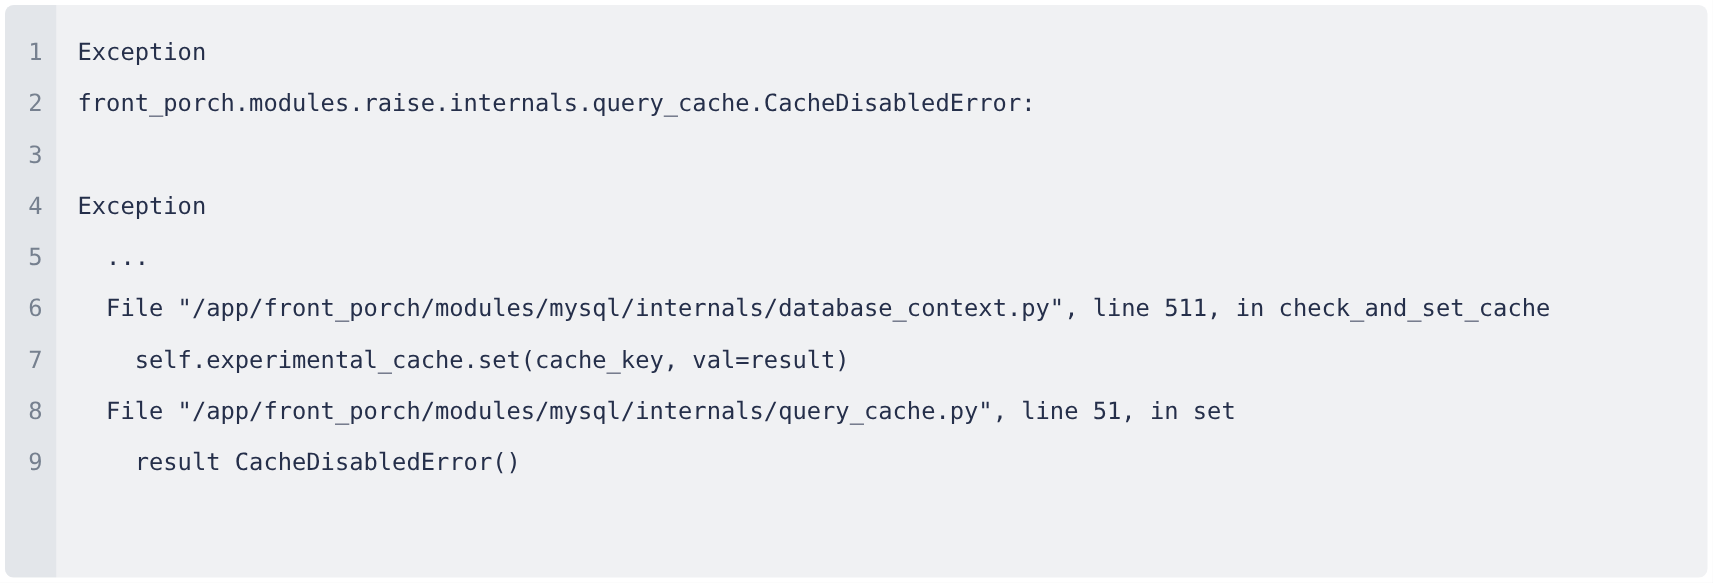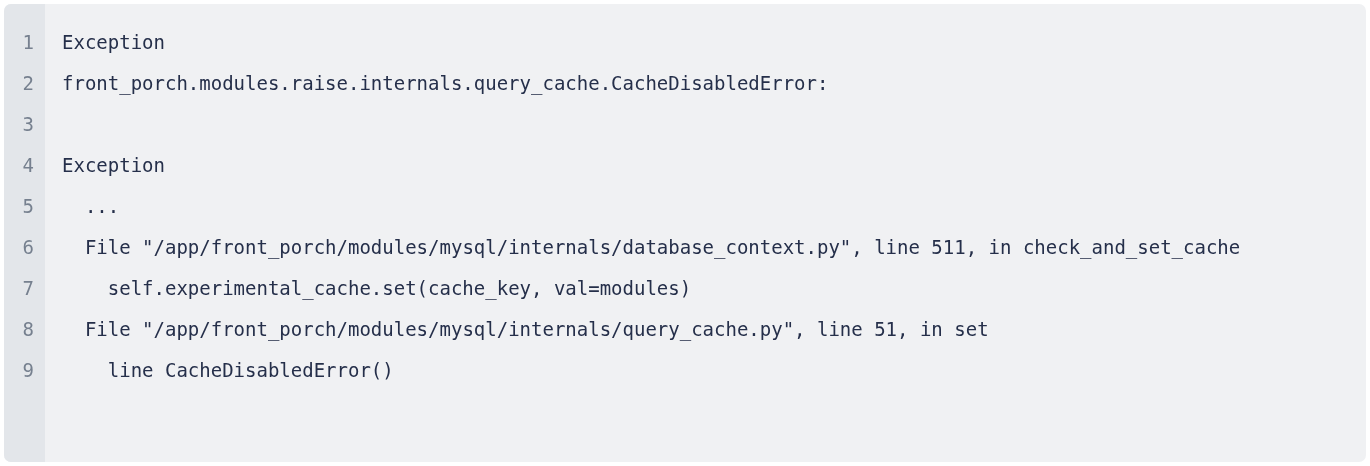--- a/index.html
+++ b/index.html
@@ -109,27 +109,27 @@
       <span class="code-text">  ...</span>
     </div>
 
     <div class="code-line">
       <span class="ln">6</span>
       <span class="code-text">  File "/app/front_porch/modules/mysql/internals/database_context.py", line 511, in check_and_set_cache</span>
     </div>
 
     <div class="code-line">
       <span class="ln">7</span>
-      <span class="code-text">    self.experimental_cache.set(cache_key, val=modules)</span>
+      <span class="code-text">    self.experimental_cache.set(cache_key, val=result)</span>
     </div>
 
     <div class="code-line">
       <span class="ln">8</span>
       <span class="code-text">  File "/app/front_porch/modules/mysql/internals/query_cache.py", line 51, in set</span>
     </div>
 
     <div class="code-line">
       <span class="ln">9</span>
-      <span class="code-text">    line CacheDisabledError()</span>
+      <span class="code-text">    result CacheDisabledError()</span>
     </div>
 
   </div>
 </div>
 
 </body></html>

